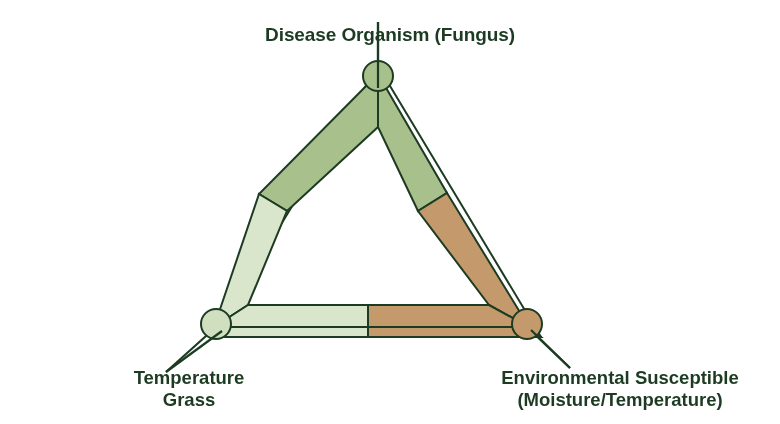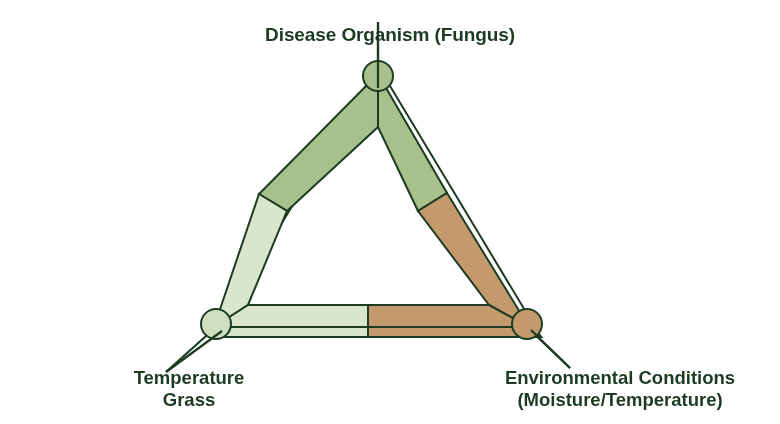--- a/index.html
+++ b/index.html
@@ -92,16 +92,16 @@
     <circle cx="527" cy="324" r="15" fill="#c49a6c" stroke="#1d3b22" stroke-width="2"></circle>
     <line x1="531" y1="330" x2="570" y2="368" stroke="#1d3b22" stroke-width="2.2"></line>
 
   </svg>
 
   <div class="vertex-label" id="label-apex">Disease Organism (Fungus)</div>
 
   <div class="vertex-label" id="label-left">Temperature
 Grass</div>
 
-  <div class="vertex-label" id="label-right">Environmental Conditions
+  <div class="vertex-label" id="label-right">Environmental Susceptible
 (Moisture/Temperature)</div>
 
 </div>
 
 </body></html>

